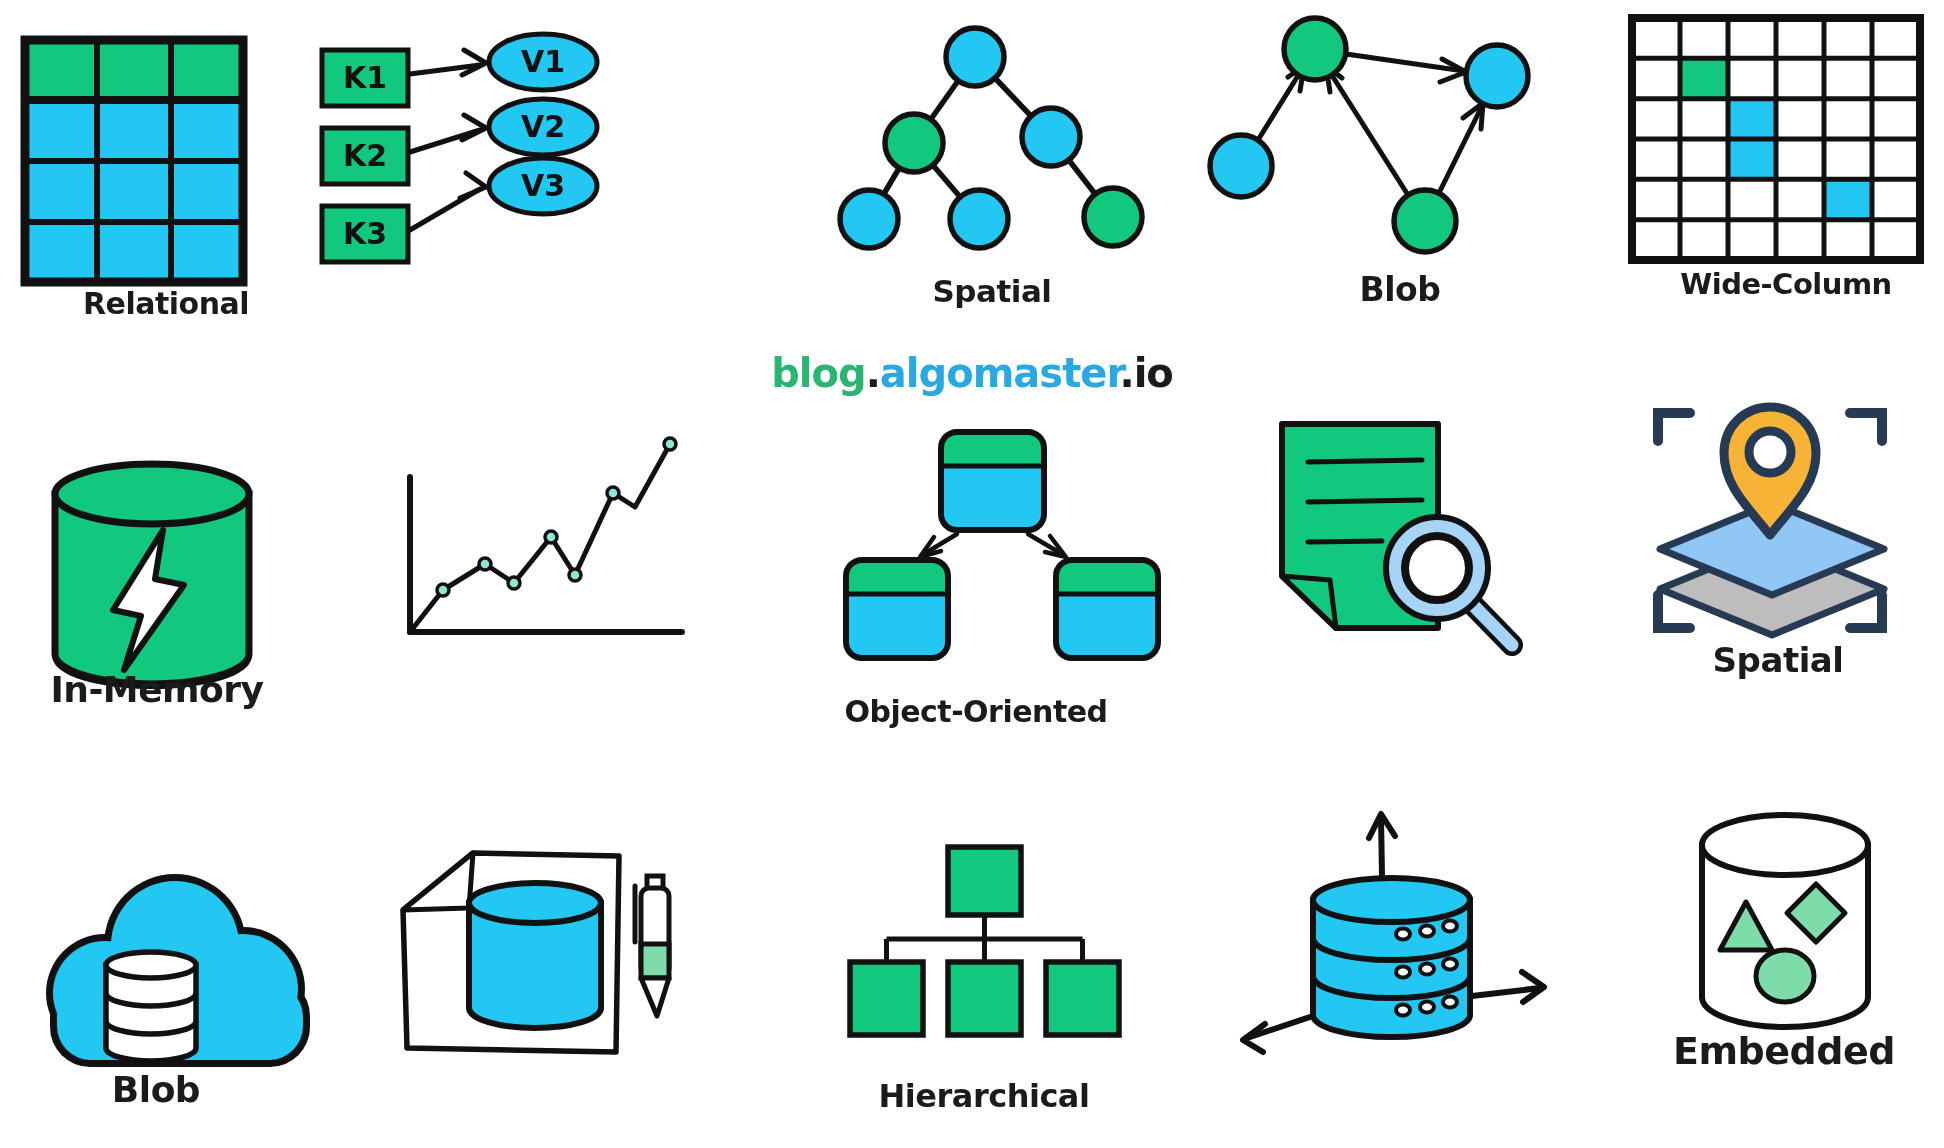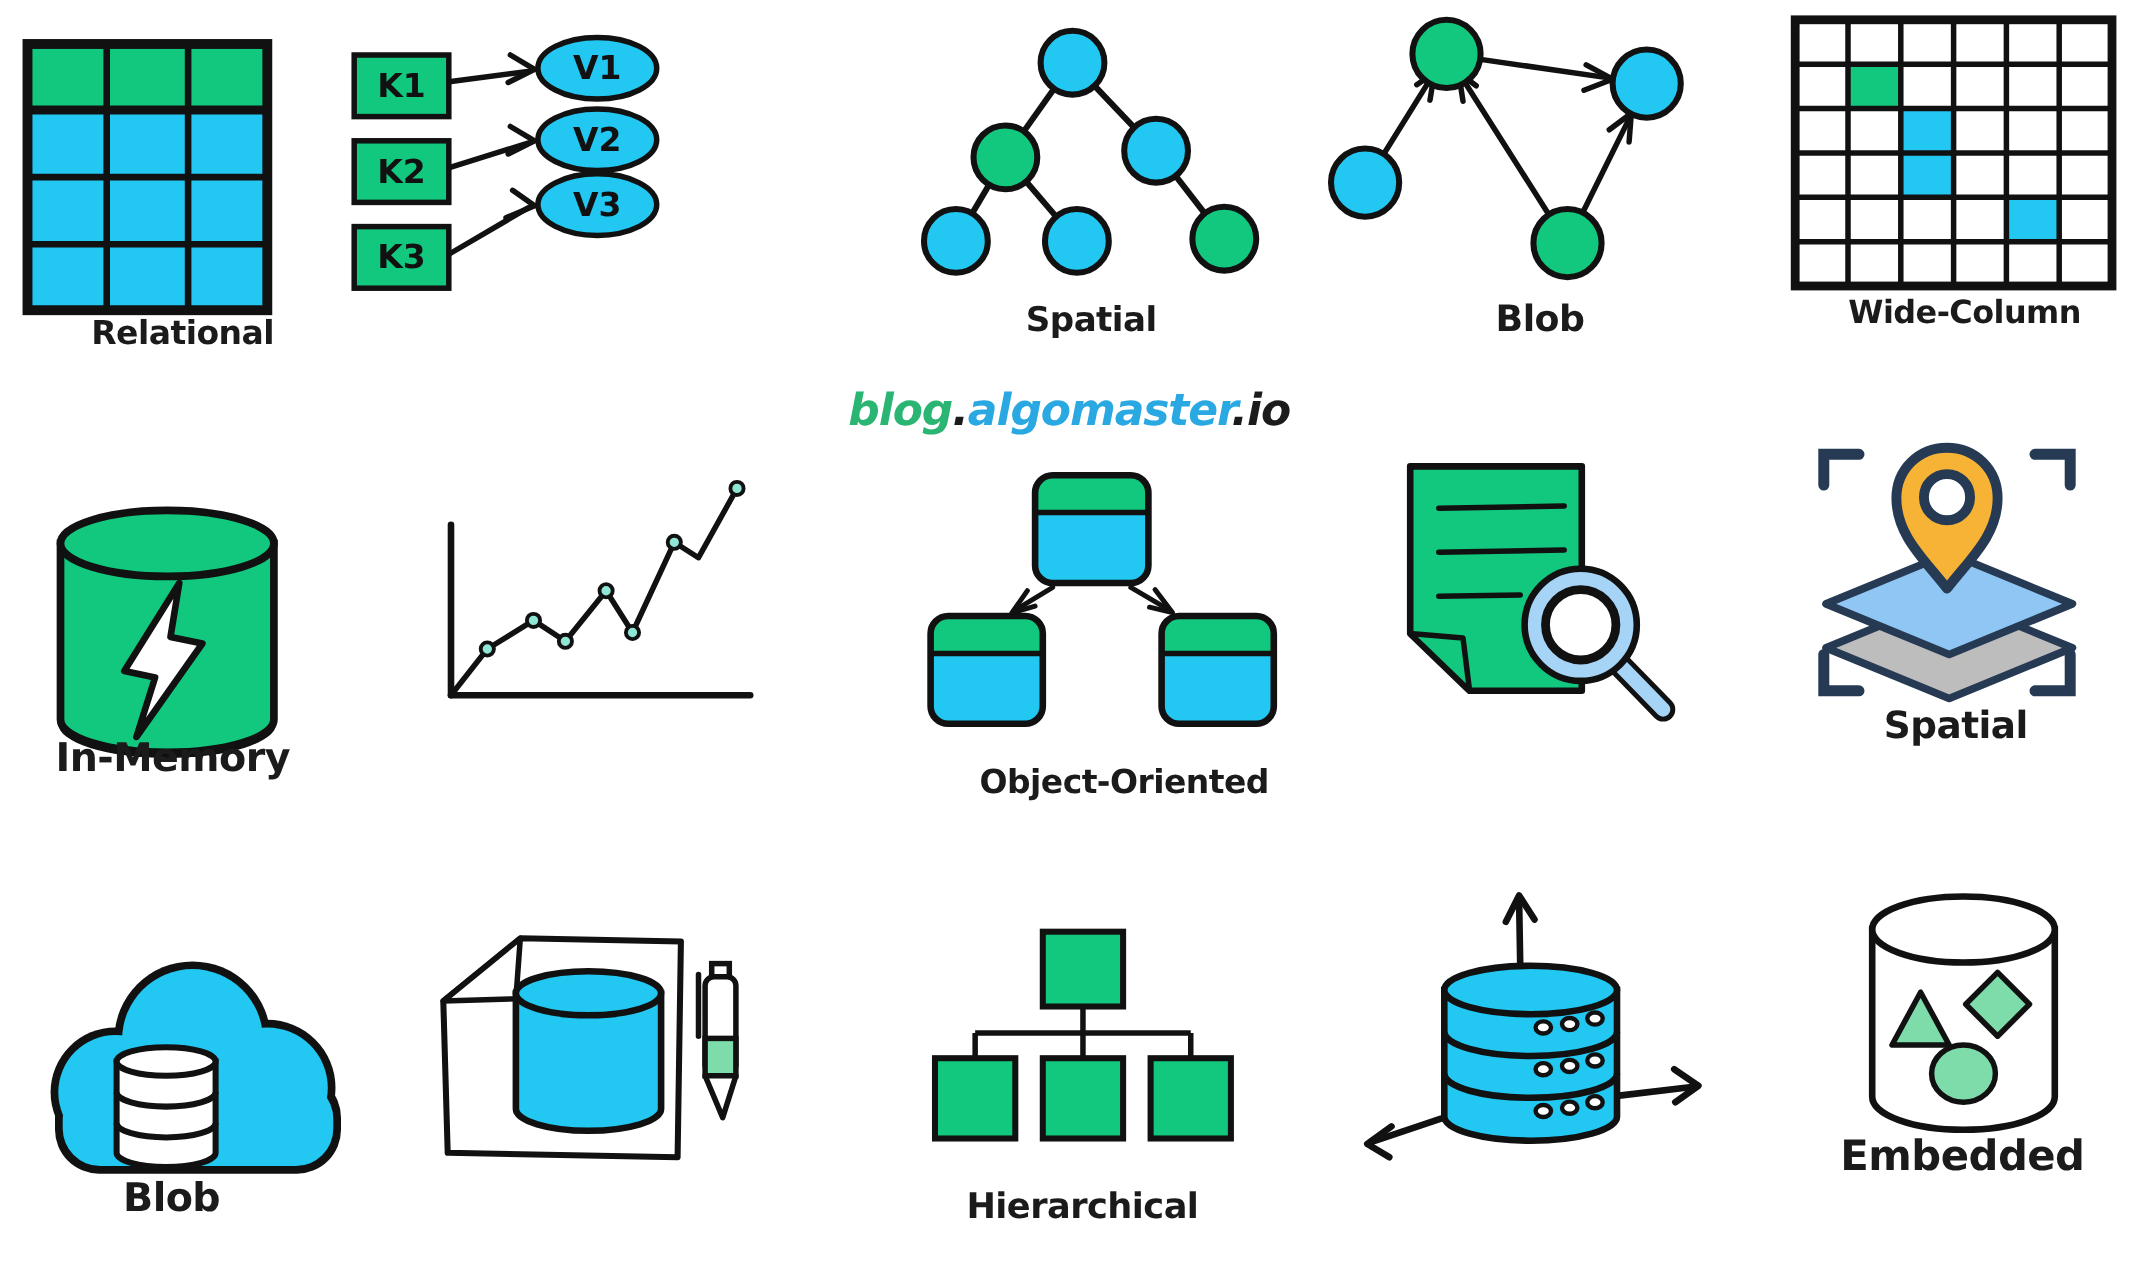--- a/index.html
+++ b/index.html
@@ -7,21 +7,21 @@
     position:relative;width:1944px;height:1148px;background:#ffffff;overflow:hidden;
     font-family:"DejaVu Sans","Liberation Sans",sans-serif;
   }
   .icon{position:absolute;overflow:visible;}
   .lbl{
     position:absolute;width:380px;text-align:center;font-weight:700;color:#1b1b1b;
     line-height:1.05;white-space:nowrap;letter-spacing:-0.5px;
   }
   .brand{
     position:absolute;left:0;top:350px;width:100%;text-align:center;
-    font-size:40px;font-weight:800;letter-spacing:-1px;font-style:italic;
+    font-size:40px;font-weight:800;letter-spacing:-1px;
   }
   .seg-green{color:var(--brandGreen,#2ab573);}
   .seg-blue{color:var(--brandBlue,#29a8e2);}
   .seg-ink{color:var(--ink,#1b1b1b);}
   svg text{
     font-family:"DejaVu Sans","Liberation Sans",sans-serif;font-weight:700;
     fill:#111;
   }
 </style>
 </head>
@@ -181,21 +181,21 @@
       <line x1="216" y1="164" x2="318" y2="164" stroke="#111" stroke-width="5"></line>
       <rect x="216" y="130" width="102" height="98" rx="16" fill="none" stroke="#111" stroke-width="6"></rect>
     </g>
     <g stroke="#111" stroke-width="4.5" fill="none" stroke-linecap="round" stroke-linejoin="round">
       <line x1="117" y1="104" x2="84" y2="124"></line>
       <polyline points="94,107 80,127 101,121"></polyline>
       <line x1="188" y1="104" x2="222" y2="124"></line>
       <polyline points="210,106 226,127 205,122"></polyline>
     </g>
   </svg>
-  <div class="lbl" style="left:832px;top:696px;font-size:30px">Object-Oriented</div>
+  <div class="lbl" style="left:786px;top:696px;font-size:30px">Object-Oriented</div>
 
   <svg class="icon" style="left:1272px;top:418px" width="252" height="238" viewBox="0 0 252 238">
     <path d="M10,6 L166,6 L166,210 L64,210 L10,158 Z" fill="var(--green,#12c87e)" stroke="#111" stroke-width="6" stroke-linejoin="round"></path>
     <path d="M10,158 L64,210 L58,162 Z" fill="var(--green,#12c87e)" stroke="#111" stroke-width="5" stroke-linejoin="round"></path>
     <g stroke="#111" stroke-width="5" stroke-linecap="round">
       <line x1="36" y1="44" x2="150" y2="42"></line>
       <line x1="36" y1="84" x2="150" y2="82"></line>
       <line x1="36" y1="124" x2="110" y2="123"></line>
     </g>
     <g>

